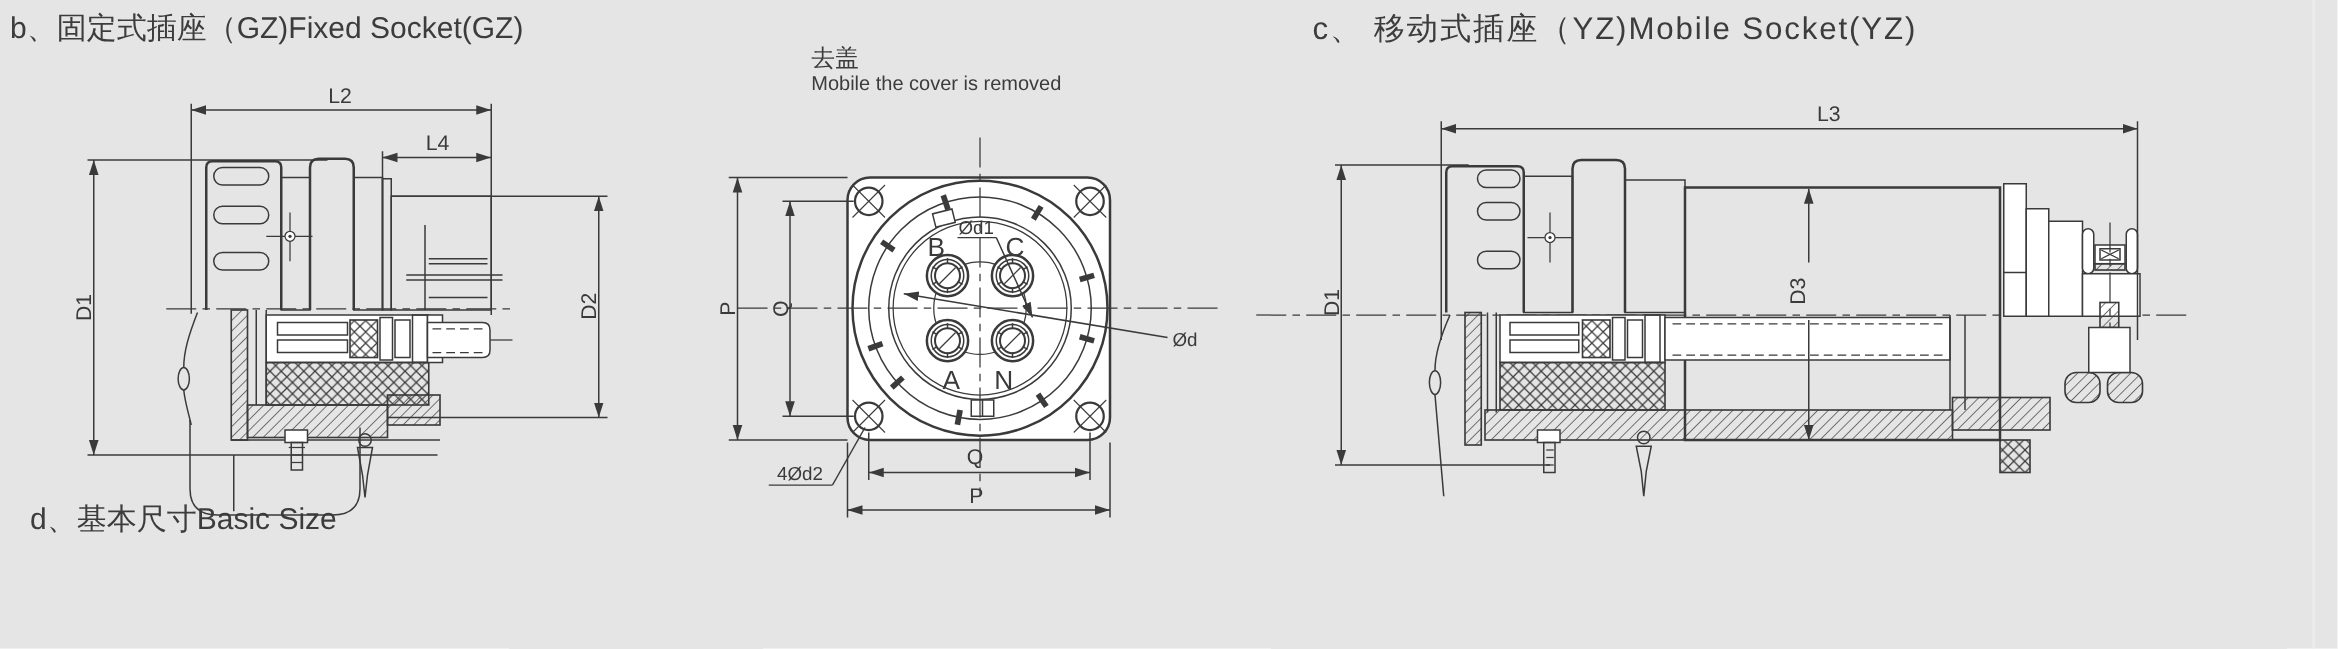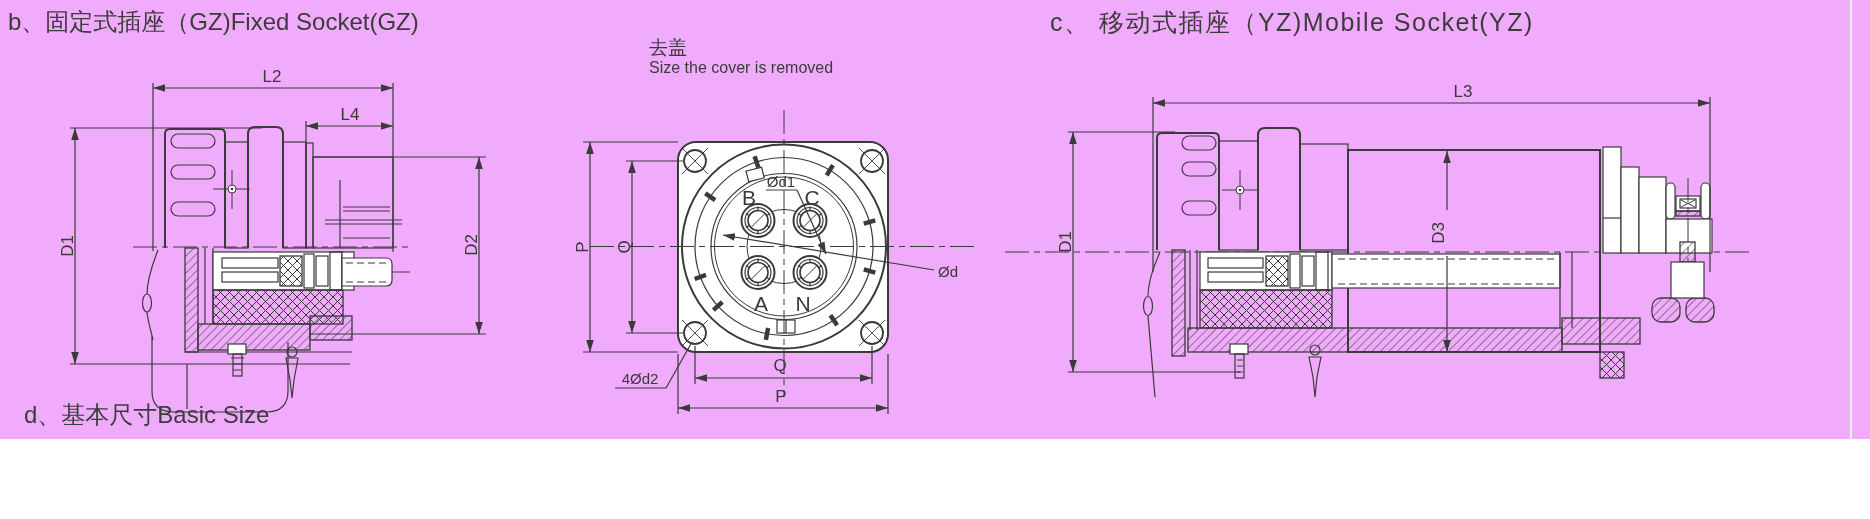--- a/index.html
+++ b/index.html
@@ -1,16 +1,16 @@
 <!DOCTYPE html>
 <html><head>
 <meta charset="utf-8">
 <style>
   html,body{margin:0;padding:0;background:#fff;}
-  .stage{position:relative;width:1870px;height:439px;background:#f0abfc;overflow:hidden;
+  .stage{position:relative;width:1870px;height:519px;background:#e5e5e5;overflow:hidden;
          font-family:"Liberation Sans",sans-serif;color:#3c3c3c;}
   .stage svg{position:absolute;left:0;top:0;}
   .ttl{position:absolute;white-space:nowrap;color:#3c3c3c;}
   .title-b{left:8px;top:6px;font-size:24px;}
   .title-c{left:1050px;top:6px;font-size:25px;letter-spacing:1.5px;}
   .title-d{left:24px;top:399px;font-size:24px;}
   .note{position:absolute;left:649px;top:37px;width:282px;text-align:left;line-height:1.15;}
   .note-zh{font-size:19px;}
   .note-en{font-size:16px;}
   
@@ -33,21 +33,21 @@
 <body>
 
 <div class="stage">
 
   <div class="ttl title-b">b、固定式插座（GZ)Fixed Socket(GZ)</div>
   <div class="ttl title-c">c、 移动式插座（YZ)Mobile Socket(YZ)</div>
   <div class="ttl title-d">d、基本尺寸Basic Size</div>
 
   <div class="note">
     <div class="note-zh">去盖</div>
-    <div class="note-en">Size the cover is removed</div>
+    <div class="note-en">Mobile the cover is removed</div>
   </div>
 
   <svg width="1870" height="519" viewBox="0 0 1870 519">
     <defs>
       <pattern id="hd" width="6" height="6" patternUnits="userSpaceOnUse" patternTransform="rotate(45)">
         <line x1="0" y1="0" x2="0" y2="6" stroke="#3a3a3a" stroke-width="1.1"></line>
       </pattern>
       <pattern id="hx" width="9" height="9" patternUnits="userSpaceOnUse">
         <path d="M0,0 L9,9 M9,0 L0,9" stroke="#3a3a3a" stroke-width="1" fill="none"></path>
       </pattern>

